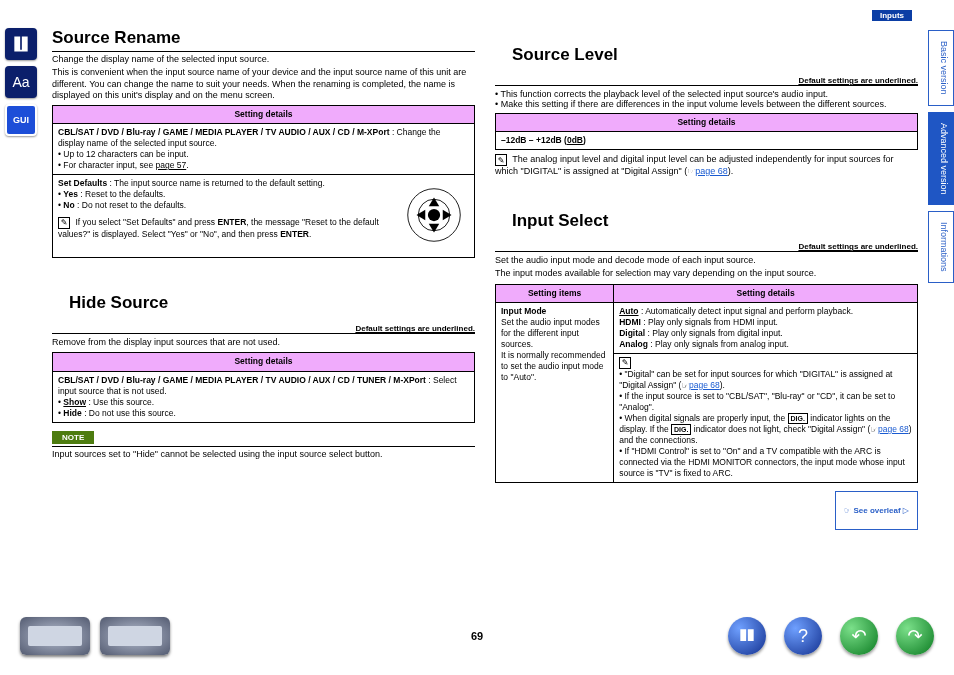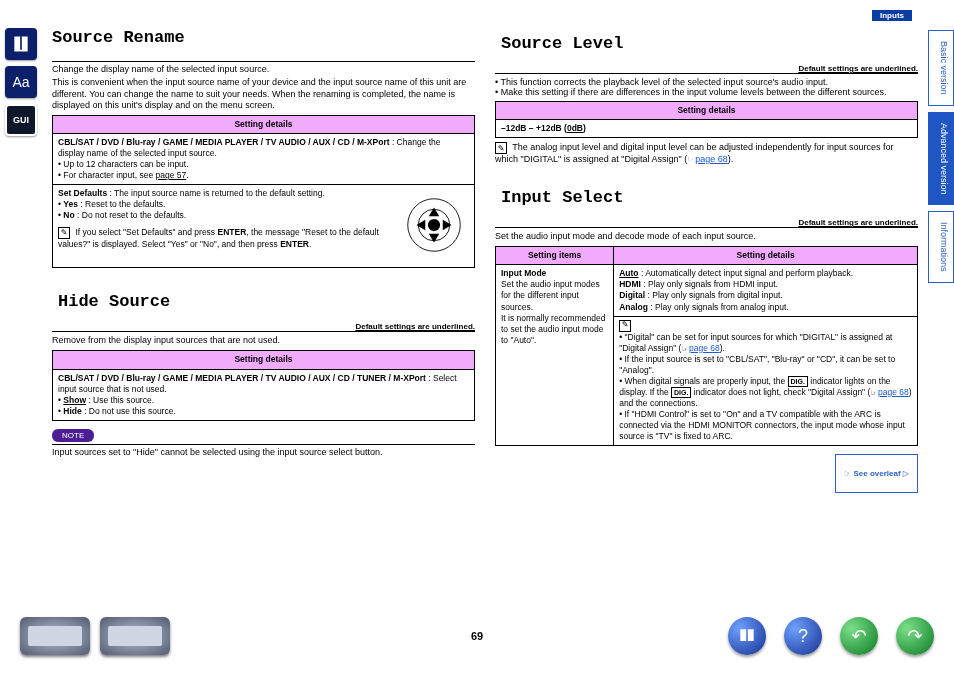--- a/index.html
+++ b/index.html
@@ -4,30 +4,30 @@
 <style>
   * { box-sizing: border-box; margin: 0; padding: 0; }
   body { font-family: Arial, Helvetica, sans-serif; font-size: 9px; background: #fff; color: #000; width: 954px; height: 675px; position: relative; }
   .page { display: flex; height: 100%; }
   .left-icons { width: 42px; padding: 28px 4px 0 4px; display: flex; flex-direction: column; gap: 6px; align-items: center; }
   .icon-box { width: 32px; height: 32px; background: #0b1f6b; border-radius: 4px; display: flex; align-items: center; justify-content: center; color: #fff; font-size: 14px; box-shadow: 0 1px 2px rgba(0,0,0,.4); }
   .icon-box svg { width: 20px; height: 20px; fill: #fff; }
   .content { flex: 1; display: flex; gap: 20px; padding: 28px 10px 10px 10px; position: relative; }
   .col { flex: 1; min-width: 0; }
   .hdr-bar { position: absolute; top: 10px; right: 16px; background: #0b3ea5; color: #fff; font-size: 8px; font-weight: bold; padding: 1px 8px; }
-  h2 { font-family: Liberation Mono, monospace; font-size: 17px; font-weight: bold; margin-bottom: 2px; border-bottom: 1px solid #000; padding-bottom: 14px; }
+  h2 { font-family: Liberation Sans, sans-serif; font-size: 17px; font-weight: bold; margin-bottom: 2px; border-bottom: 1px solid #000; padding-bottom: 3px; }
   .sec { margin-bottom: 18px; }
   .sec-top { display:flex; justify-content:space-between; align-items:flex-end; border-bottom:1px solid #000; margin-bottom:3px;}
-  .sec-top h2 { border: none; margin: 6px; }
+  .sec-top h2 { border: none; margin: 17px; }
   .def-note { font-size: 8px; font-weight: bold; text-decoration: underline; }
   p { line-height: 1.25; margin-bottom: 2px; }
   table { width: 100%; border-collapse: collapse; margin: 4px 0; }
   th, td { border: 1px solid #000; padding: 3px 5px; vertical-align: top; font-size: 8.5px; line-height: 1.3; text-align: left;}
   th { background: #f0abfc; font-weight: bold; text-align: center; }
-  .note-pill { display: inline-block; background: #4c1d95; color: #fff; font-weight: normal; font-size: 8px; padding: 2px 10px; border-radius: 6px; margin: 4px 0 2px;}
+  .note-pill { display: inline-block; background: #4d7c0f; color: #fff; font-weight: bold; font-size: 8px; padding: 2px 10px; border-radius: 0; margin: 4px 0 2px;}
   .pencil { width:12px; height:12px; border:1px solid #000; display:inline-flex; align-items:center; justify-content:center; font-size:8px; margin-right:3px; vertical-align:middle;}
   .link { text-decoration: underline; color:#000;}
   .p68 { color: #1a5bd1; text-decoration: underline; }
   .right-tabs { width: 26px; padding-top: 30px; display:flex; flex-direction:column; gap:6px;}
   .tab { writing-mode: vertical-rl; font-size: 9px; padding: 10px 4px; border:1px solid #2a5fc7; color:#2a5fc7; text-align:center; background:#fff;}
   .tab.active { background:#1f56c4; color:#fff; border-color:#1f56c4;}
   .dig-box { display:inline-block; border:1px solid #000; font-size:7px; padding:0 2px; font-weight:bold;}
   .overleaf { float:right; border:1px solid #2a5fc7; color:#2a5fc7; font-size:8px; padding:14px 8px; margin-top:4px;}
   .overleaf::after{content:" \25B7";}
   .dial { width:70px; height:70px; float:right; margin:2px 0 4px 6px;}
@@ -49,21 +49,21 @@
 <div class="page">
   <div class="left-icons">
     <div class="icon-box">
         <svg viewBox="0 0 24 24">
           <path d="M4 3h7v16H4zM13 3h7v16h-7zM4 19h16v2H4z"></path>
         </svg>
       </div>
     <div class="icon-box">
         <span>Aa</span>
       </div>
-    <div class="icon-box" style="font-size:9px;font-weight:bold;border:2px solid #fff; background:#0f172a;">GUI</div>
+    <div class="icon-box" style="font-size:9px;font-weight:bold;border:2px solid #fff; background:#1d4ed8;">GUI</div>
   </div>
 
   <div class="content">
     <div class="hdr-bar">Inputs</div>
 
     <div class="col">
 
       <div class="sec">
         <h2>Source Rename</h2>
         <p>Change the display name of the selected input source.</p>
@@ -161,20 +161,21 @@
           <span><span>The analog input level and digital input level can be adjusted independently for input sources for which "DIGITAL" is assigned at "Digital Assign" (</span>☞<span class="p68">page 68</span><span>).</span></span>
         </div>
       </div>
 
       <div class="sec">
         <div class="sec-top">
           <h2>Input Select</h2>
           <span class="def-note">Default settings are underlined.</span>
         </div>
         <p>Set the audio input mode and decode mode of each input source.</p>
+        <p>The input modes available for selection may vary depending on the input source.</p>
         <table>
           <tbody>
               <tr>
             <th style="width:28%">Setting items</th>
             <th>Setting details</th>
           </tr>
           <tr>
             <td rowspan="2">
               <b>Input Mode</b><br>
               <span style="white-space:pre-line;">Set the audio input modes for the different input sources.

